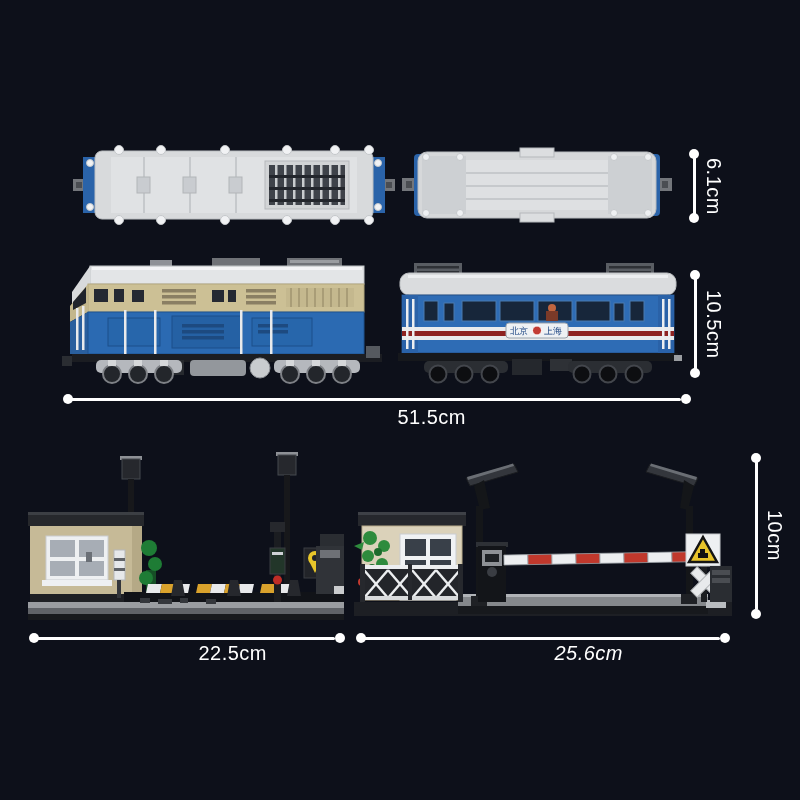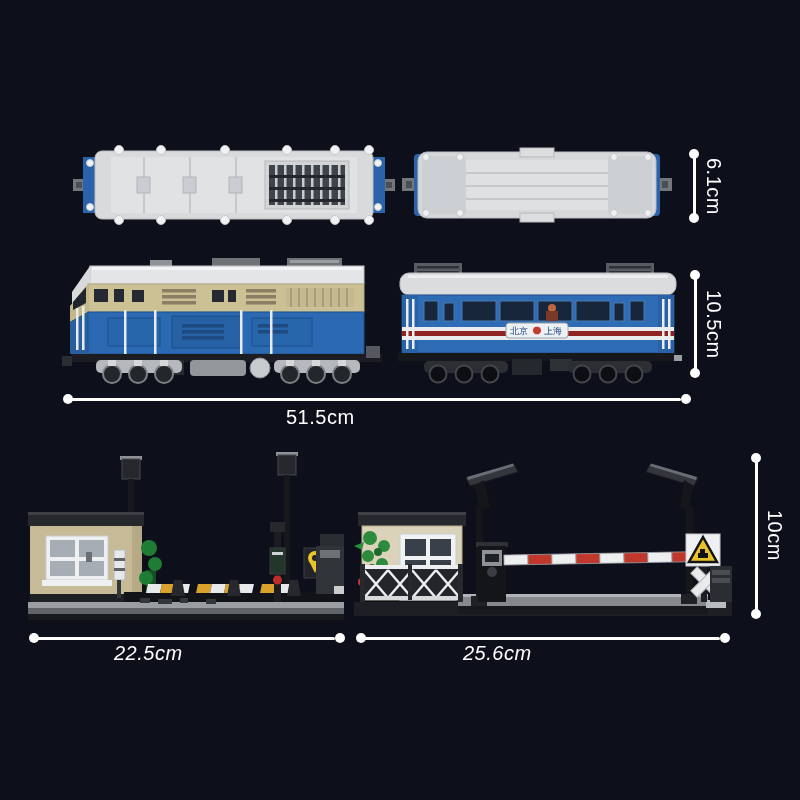--- a/index.html
+++ b/index.html
@@ -3,21 +3,21 @@
 <meta charset="utf-8">
 <style>
   html,body{margin:0;padding:0;background:#0d101a;}
   .canvas{position:relative;width:800px;height:800px;background:#0d101a;overflow:hidden;
           font-family:"Liberation Sans",sans-serif;}
   .canvas svg{position:absolute;display:block;}
   .dim-dot{position:absolute;width:10px;height:10px;border-radius:50%;background:#fff;}
   .dim-line-v{position:absolute;width:3px;background:#fff;border-radius:2px;}
   .dim-line-h{position:absolute;height:3px;background:#fff;border-radius:2px;}
   .dim-label{position:absolute;color:#fff;font-size:20px;letter-spacing:0.5px;}
-  .dim-label.h{text-align:left;}
+  .dim-label.h{text-align:right;}
   .dim-label.v{writing-mode:vertical-rl;text-orientation:mixed;display:flex;
                align-items:center;justify-content:center;}
 </style>
 </head>
 <body>
 
 <div class="canvas">
 
   <svg style="left:73px;top:145px;" width="322" height="80" viewBox="0 0 322 80">
     <g>
@@ -489,21 +489,21 @@
       <rect x="356" y="116" width="22" height="36" fill="#2a2d32"></rect>
       <rect x="358" y="120" width="18" height="5" fill="#4a4d52"></rect>
       <rect x="358" y="128" width="18" height="5" fill="#4a4d52"></rect>
     </g>
   </svg>
 
   <div>
     <span class="dim-dot" style="left:29px;top:633px;"></span>
     <span class="dim-line-h" style="left:34px;top:636.5px;width:301px;"></span>
     <span class="dim-dot" style="left:335px;top:633px;"></span>
-    <div class="dim-label h" style="left:114px;top:642px;width:160px;font-style:italic;">22.5cm</div>
+    <div class="dim-label h" style="left:107px;top:642px;width:160px;">22.5cm</div>
   </div>
 
   <div>
     <span class="dim-dot" style="left:356px;top:633px;"></span>
     <span class="dim-line-h" style="left:361px;top:636.5px;width:359px;"></span>
     <span class="dim-dot" style="left:720px;top:633px;"></span>
     <div class="dim-label h" style="left:463px;top:642px;width:160px;font-style:italic;">25.6cm</div>
   </div>
 
   <div>

